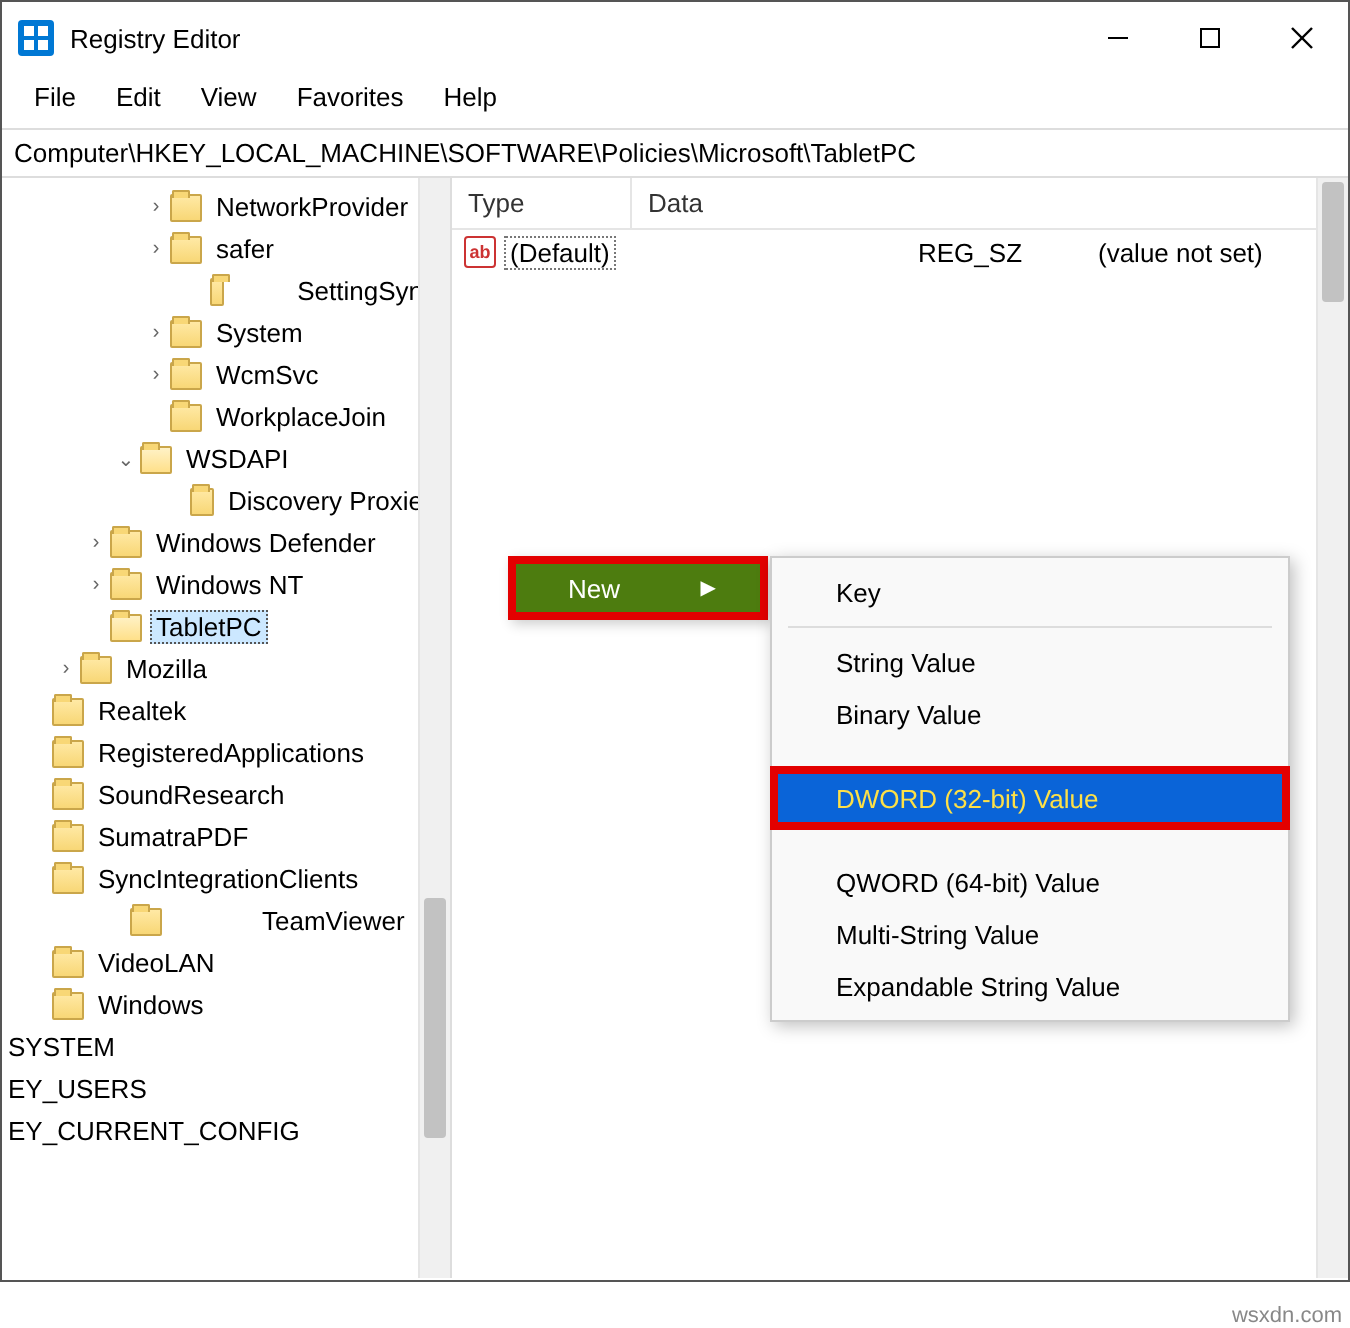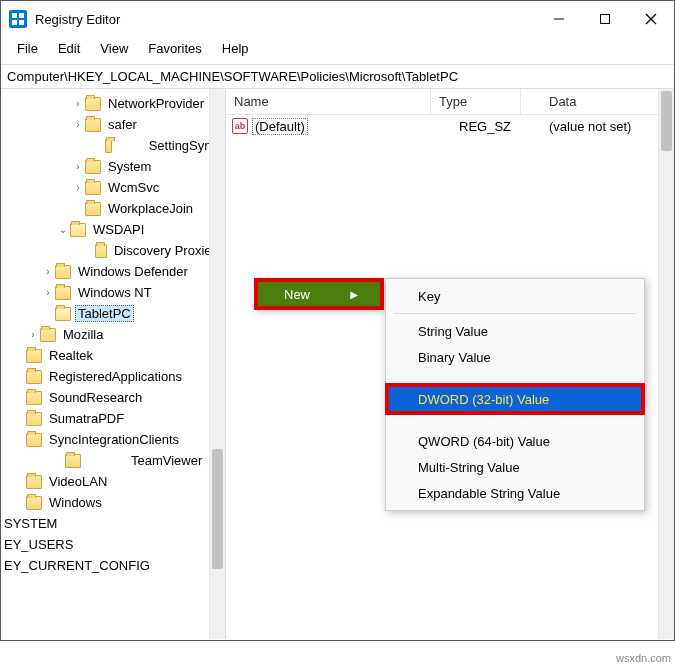--- a/index.html
+++ b/index.html
@@ -21,21 +21,21 @@
 .label-box { padding: 0 3px; }
 .chev { width: 14px; display: inline-flex; justify-content: center; color: #666; font-size: 10px; }
 .folder { width: 16px; height: 14px; display: inline-block; margin-right: 4px; background: linear-gradient(#ffe9a5,#f8d776); border: 1px solid #caa64a; border-radius: 1px; position:relative; }
 .folder::before { content:""; position:absolute; top:-3px; left:0; width:7px; height:3px; background:#f8d776; border:1px solid #caa64a; border-bottom:none; border-radius:1px 1px 0 0;}
 .folder.open { background: linear-gradient(#fff2c7,#ffe08a); }
 .scrollbar-v { position:absolute; right:0; top:0; bottom:0; width:16px; background:#f0f0f0; border-left:1px solid #e5e5e5;}
 .scroll-thumb { position:absolute; left:2px; right:2px; background:#c2c2c2; border-radius:2px;}
 .list-panel { flex:1; position: relative; }
 .list-header { display:flex; border-bottom:1px solid #e5e5e5; height:26px; align-items:center; }
 .list-header .col { padding: 0 8px; height:100%; display:flex; align-items:center; border-right:1px solid #e5e5e5; color:#333; }
-.col-name { width:205px; } .col-type { width:90px; } .col-data { flex:1;margin-left:20px; }
+.col-name { width:205px; } .col-type { width:90px; } .col-data { flex:1; }
 .list-row { display:flex; align-items:center; height:22px; padding-left:6px;}
 .val-icon { width:16px; height:16px; border:1px solid #c33; background:#fff; display:flex; align-items:center; justify-content:center; font-size:9px; color:#c33; font-weight:bold; margin-right:4px; border-radius:2px;}
 .cell-name { width:199px; } .cell-name span{ border:1px dotted #777; padding:0 2px;}
 .cell-type { width:90px; padding-left:8px; } .cell-data { flex:1; padding-left:8px; }
 .ctx1 { position:absolute; left:253px; top:277px; width:130px; border:4px solid #e30000; background:#fff; box-shadow:2px 2px 6px rgba(0,0,0,.2); }
 .ctx1-item { background:#4d7c0f; color:#fff; height:24px; display:flex; align-items:center; padding:0 22px 0 26px; font-size:13px; justify-content:space-between;}
 .ctx1-item .arr { font-size:10px; }
 .ctx2 { position:absolute; left:384px; top:277px; width:260px; background:#f9f9f9; border:1px solid #ccc; box-shadow:2px 2px 8px rgba(0,0,0,.25); padding:4px 2px;}
 .ctx2-item { height:26px; display:flex; align-items:center; padding:0 14px 0 30px; font-size:13px; }
 .ctx2-item.hl { background:#0a64d8; color:#fde047; outline:4px solid #e30000; outline-offset:-1px; margin:16px 0;}
@@ -196,21 +196,20 @@
         </div>
         <div class="tree-item" style="padding-left: 0px;">
           <span class="label-box">EY_CURRENT_CONFIG</span>
         </div>
         <div class="scrollbar-v">
           <div class="scroll-thumb" style="top:360px;height:120px;"></div>
         </div>
       </div>
     <div class="list-panel">
       <div class="list-header">
-        <div class="col col-name">Name</div>
         <div class="col col-type">Type</div>
         <div class="col col-data">Data</div>
       </div>
       <div class="list-row">
         <span class="val-icon">ab</span>
         <span class="cell-name"><span>(Default)</span></span>
         <span class="cell-type">REG_SZ</span>
         <span class="cell-data">(value not set)</span>
       </div>
       <div class="scrollbar-v">

